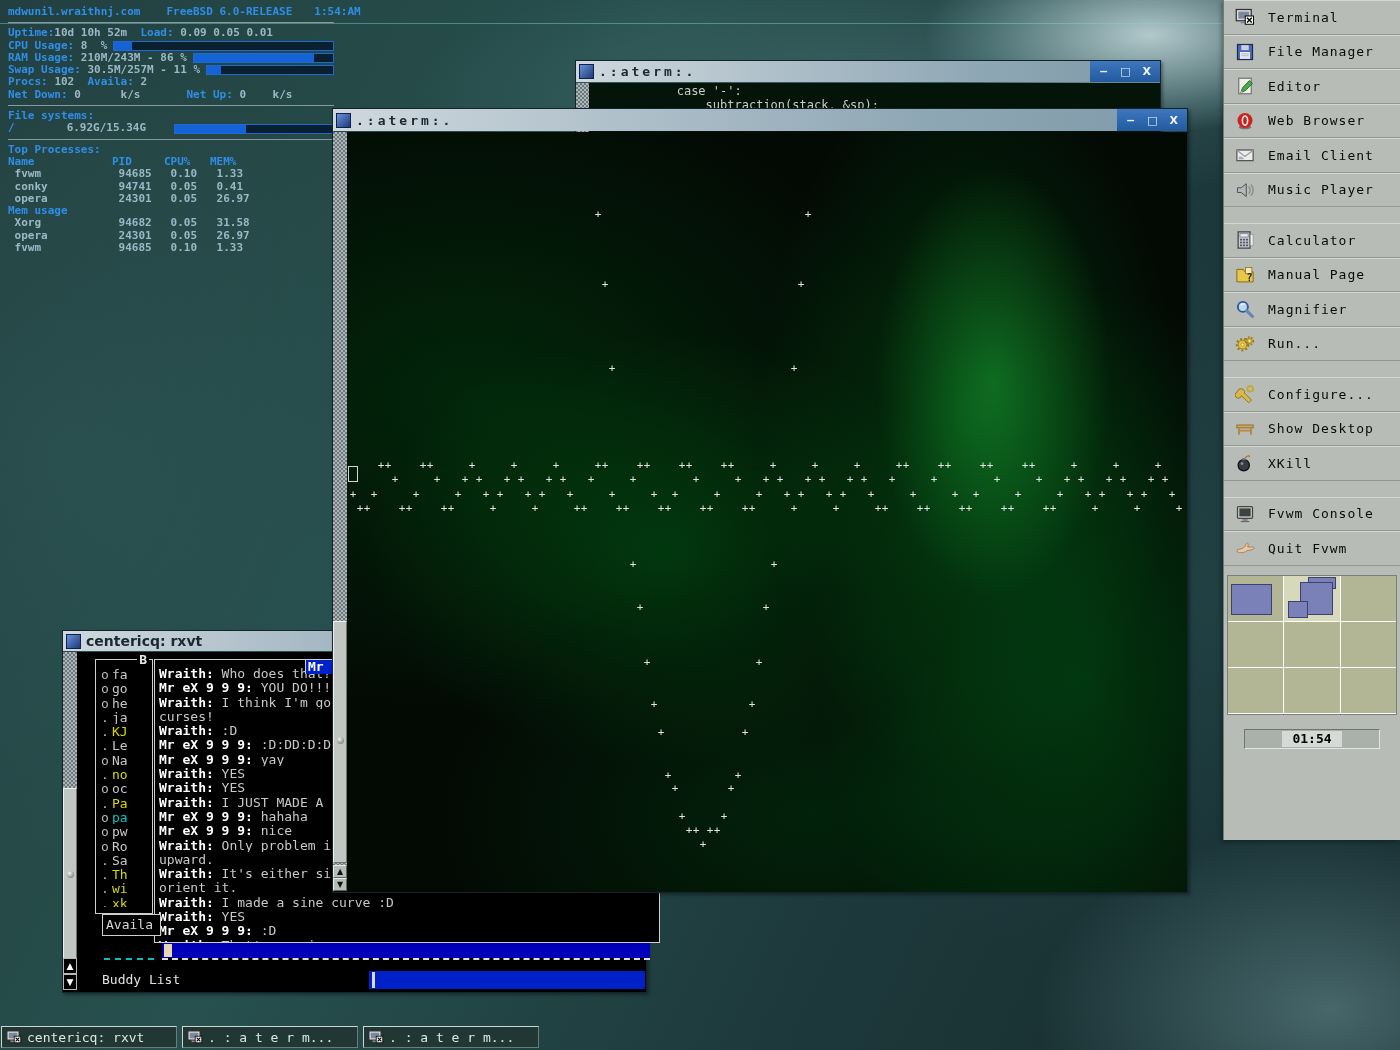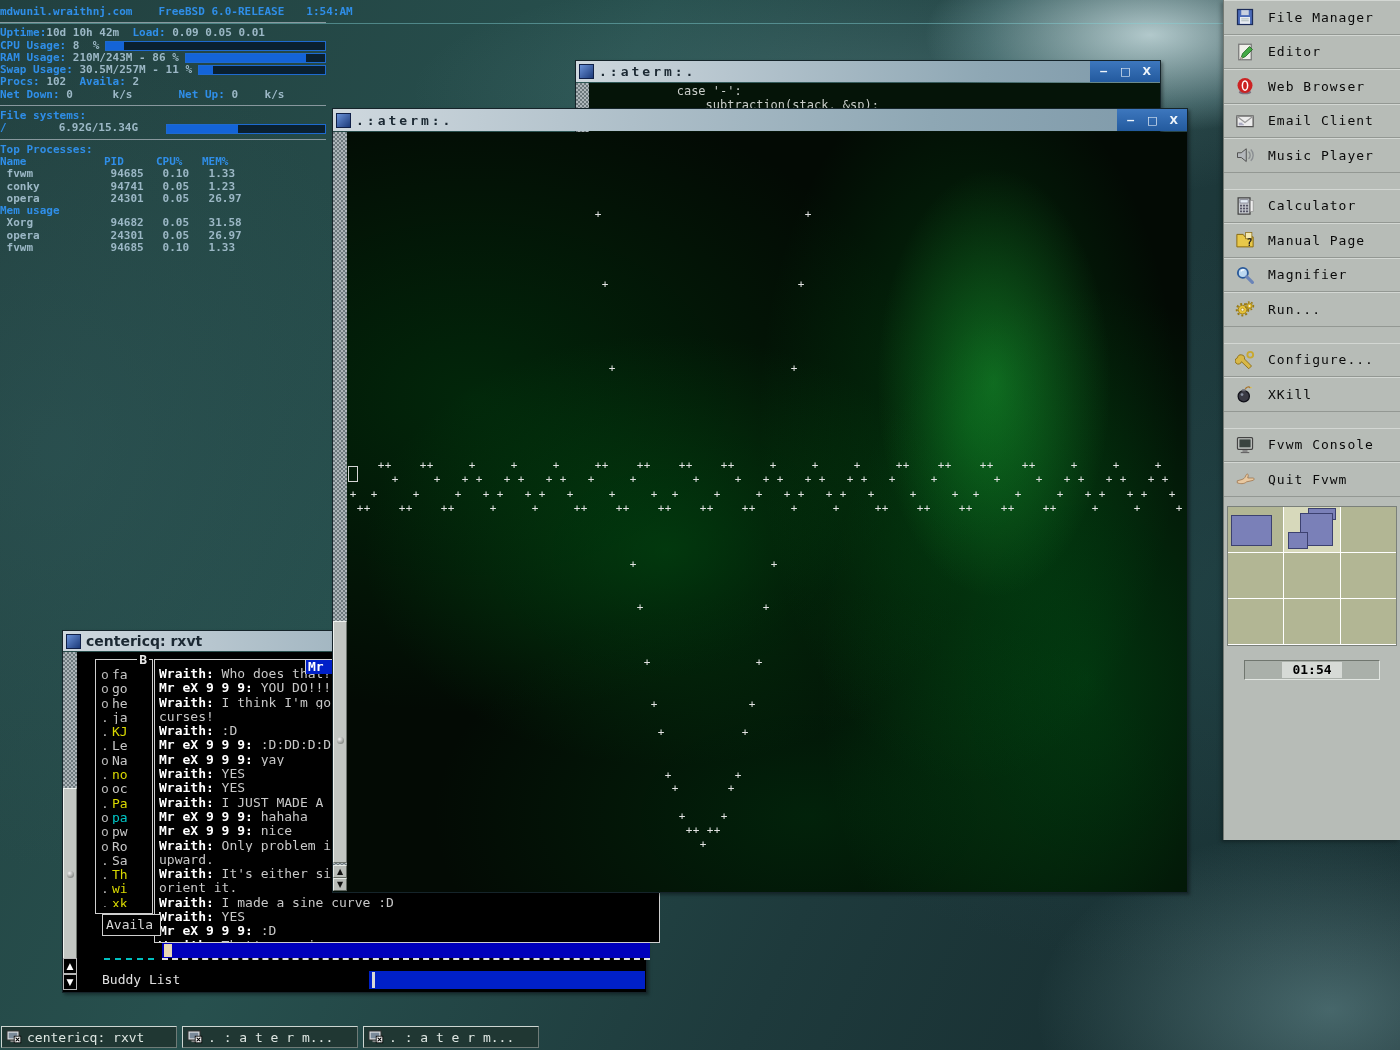--- a/index.html
+++ b/index.html
@@ -7,21 +7,21 @@
   
   #desktop{position:absolute;inset:0;background:
     radial-gradient(ellipse 420px 260px at 1330px 1010px, rgba(150,200,205,.38), transparent 70%),
     radial-gradient(ellipse 300px 130px at 1150px 35px, rgba(225,245,248,.75), rgba(160,205,210,.25) 55%, transparent 75%),
     radial-gradient(ellipse 700px 180px at 900px 90px, rgba(140,185,190,.22), transparent 70%),
     radial-gradient(ellipse 500px 600px at 60px 450px, rgba(55,100,102,.28), transparent 70%),
     radial-gradient(ellipse 800px 500px at 1250px 600px, rgba(45,95,98,.30), transparent 75%),
     linear-gradient(115deg,#22403f 0%,#27504e 35%,#1e3a3c 65%,#15292c 100%);}
   #hline{position:absolute;left:0;top:23px;width:1224px;height:1px;background:rgba(130,210,214,.45);}
   
-  #conky{position:absolute;left:0;top:6px;width:326px;color:#9cb8c6;
+  #conky{position:absolute;left:8px;top:6px;width:326px;color:#9cb8c6;
     font:600 11px "DejaVu Sans Mono",monospace;line-height:12.3px;}
   #conky .lb{color:#2f8ee8;}
   #conky .hr{border:0;border-top:1px solid #88989e;margin:4px 0;}
   .crow{display:flex;align-items:center;white-space:pre;height:12.3px;}
   .cbar{flex:1;height:8px;border:1px solid #1e6ad0;background:#0a2030;margin-left:6px;}
   .cfill{height:100%;background:#1464d8;}
   .pgrid{display:grid;grid-template-columns:104px 52px 46px 60px;white-space:pre;}
   
   .window{position:absolute;border:1px solid #15242a;box-shadow:2px 2px 3px rgba(0,0,0,.35);}
   .titlebar{height:21px;display:flex;align-items:center;
@@ -116,21 +116,21 @@
   <div id="hline"></div>
 
   <div id="conky">
     <div class="crow">
       <span class="lb">mdwunil.wraithnj.com</span>
       <span class="lb" style="margin-left:26px">FreeBSD 6.0-RELEASE</span>
       <span class="lb" style="margin-left:22px">1:54:AM</span>
     </div>
     <div class="hr"></div>
     <div class="crow">
-      <span class="lb">Uptime:</span><span>10d 10h 42m</span><span>  </span>
+      <span class="lb">Uptime:</span><span>10d 10h 52m</span><span>  </span>
       <span class="lb">Load:</span><span> </span><span>0.09 0.05 0.01</span>
     </div>
     <div class="crow">
       <span class="lb">CPU Usage:</span><span> </span><span>8  %</span>
       <div class="cbar"><div class="cfill" style="width: 8%;"></div></div>
     </div>
     <div class="crow">
       <span class="lb">RAM Usage:</span><span> </span><span>210M/243M - 86 %</span>
       <div class="cbar"><div class="cfill" style="width: 86%;"></div></div>
     </div>
@@ -149,21 +149,21 @@
     <div class="hr"></div>
     <div class="crow"><span class="lb">File systems:</span></div>
     <div class="crow">
       <span class="lb">/</span>
       <span style="margin-left:52px">6.92G/15.34G</span>
       <div class="cbar" style="margin-left:28px"><div class="cfill" style="width: 45%;"></div></div>
     </div>
     <div class="hr"></div>
     <div class="crow"><span class="lb">Top Processes:</span></div>
     <div class="pgrid lb" id="proc-cols"><span>Name</span><span>PID</span><span>CPU%</span><span>MEM%</span></div>
-    <div class="pgrid" id="proc-rows"><span> fvwm</span><span> 94685</span><span> 0.10</span><span> 1.33</span><span> conky</span><span> 94741</span><span> 0.05</span><span> 1.23</span><span> opera</span><span> 24301</span><span> 0.05</span><span> 26.97</span></div>
+    <div class="pgrid" id="proc-rows"><span> fvwm</span><span> 94685</span><span> 0.10</span><span> 1.33</span><span> conky</span><span> 94741</span><span> 0.05</span><span> 0.41</span><span> opera</span><span> 24301</span><span> 0.05</span><span> 26.97</span></div>
     <div class="crow"><span class="lb">Mem usage</span></div>
     <div class="pgrid" id="mem-rows"><span> Xorg</span><span> 94682</span><span> 0.05</span><span> 31.58</span><span> opera</span><span> 24301</span><span> 0.05</span><span> 26.97</span><span> fvwm</span><span> 94685</span><span> 0.10</span><span> 1.33</span></div>
   </div>
 
   <div class="window" id="aterm-back">
     <div class="titlebar">
       <span class="tb-icon"></span>
       <span class="tb-title">.:aterm:.</span>
       <span class="tb-btns">
           <span class="tb-btn">−</span>
@@ -427,20 +427,30 @@
           <span class="pt" style="left: 370px; top: 698px;">+</span>
           <span class="pt" style="left: 356px; top: 712px;">+</span>
         </div>
     </div>
   </div>
 
   <div id="menu-panel">
     <div id="menu-items">
         <div class="menu-item">
           <svg viewBox="0 0 16 16">
+            <rect x="1" y="2" width="12" height="9" fill="#d8dce0" stroke="#333"></rect>
+            <rect x="2.7" y="3.7" width="8.6" height="5.6" fill="#7a8a9a"></rect>
+            <rect x="4.5" y="11.5" width="5" height="1.6" fill="#888"></rect>
+            <rect x="8.2" y="7.2" width="6.6" height="6.6" fill="#fff" stroke="#000" stroke-width="0.8"></rect>
+            <path d="M9.6 8.6l3.8 3.8M13.4 8.6l-3.8 3.8" stroke="#000" stroke-width="1.1"></path>
+          </svg>
+          <span class="menu-label">Terminal</span>
+        </div>
+        <div class="menu-item">
+          <svg viewBox="0 0 16 16">
             <rect x="2" y="2" width="12" height="12" fill="#4a6ab8" stroke="#1c2c58"></rect>
             <rect x="5" y="2.5" width="6" height="4" fill="#c8d0e0"></rect>
             <rect x="4" y="8" width="8" height="5.5" fill="#e8ecf2"></rect>
             <path d="M5 9.5h6M5 11h6" stroke="#9aa" stroke-width="0.6"></path>
           </svg>
           <span class="menu-label">File Manager</span>
         </div>
         <div class="menu-item">
           <svg viewBox="0 0 16 16">
             <rect x="3" y="1.8" width="10" height="12.4" fill="#f0f0ea" stroke="#777"></rect>
@@ -520,20 +530,27 @@
           </svg>
           <span class="menu-label">Run...</span>
         </div>
         <div class="menu-gap"></div>
         <div class="menu-item">
           <svg viewBox="0 0 16 16">
             <path d="M2 6.2a2.6 2.6 0 103.2 3.2L11 15l2.2-2.2-5.6-5.6A2.6 2.6 0 002 6.2z" fill="#d8b848" stroke="#8a6a10" stroke-width="0.7"></path>
             <circle cx="12.2" cy="3.8" r="2.3" fill="none" stroke="#c8a830" stroke-width="1.5"></circle>
           </svg>
           <span class="menu-label">Configure...</span>
+        </div>
+        <div class="menu-item">
+          <svg viewBox="0 0 16 16">
+            <rect x="1.5" y="4.8" width="13" height="2.3" fill="#d8a858" stroke="#7a5a20" stroke-width="0.6"></rect>
+            <path d="M3.2 7.1v5.5M12.8 7.1v5.5M3.2 9.3h9.6" stroke="#b88838" stroke-width="1.5" fill="none"></path>
+          </svg>
+          <span class="menu-label">Show Desktop</span>
         </div>
         <div class="menu-item">
           <svg viewBox="0 0 16 16">
             <circle cx="7" cy="9.8" r="4.5" fill="#3a3a44" stroke="#101018"></circle>
             <circle cx="5.6" cy="8.4" r="1.1" fill="#8890a0"></circle>
             <rect x="5.7" y="4.2" width="2.6" height="1.7" fill="#6a6a74"></rect>
             <path d="M8.2 4.2c.8-2.2 3.2-2.4 4-1" stroke="#a8742a" fill="none" stroke-width="0.9"></path>
             <path d="M12.4 2.6l.7.7" stroke="#e8c43a" stroke-width="1.1"></path>
           </svg>
           <span class="menu-label">XKill</span>

